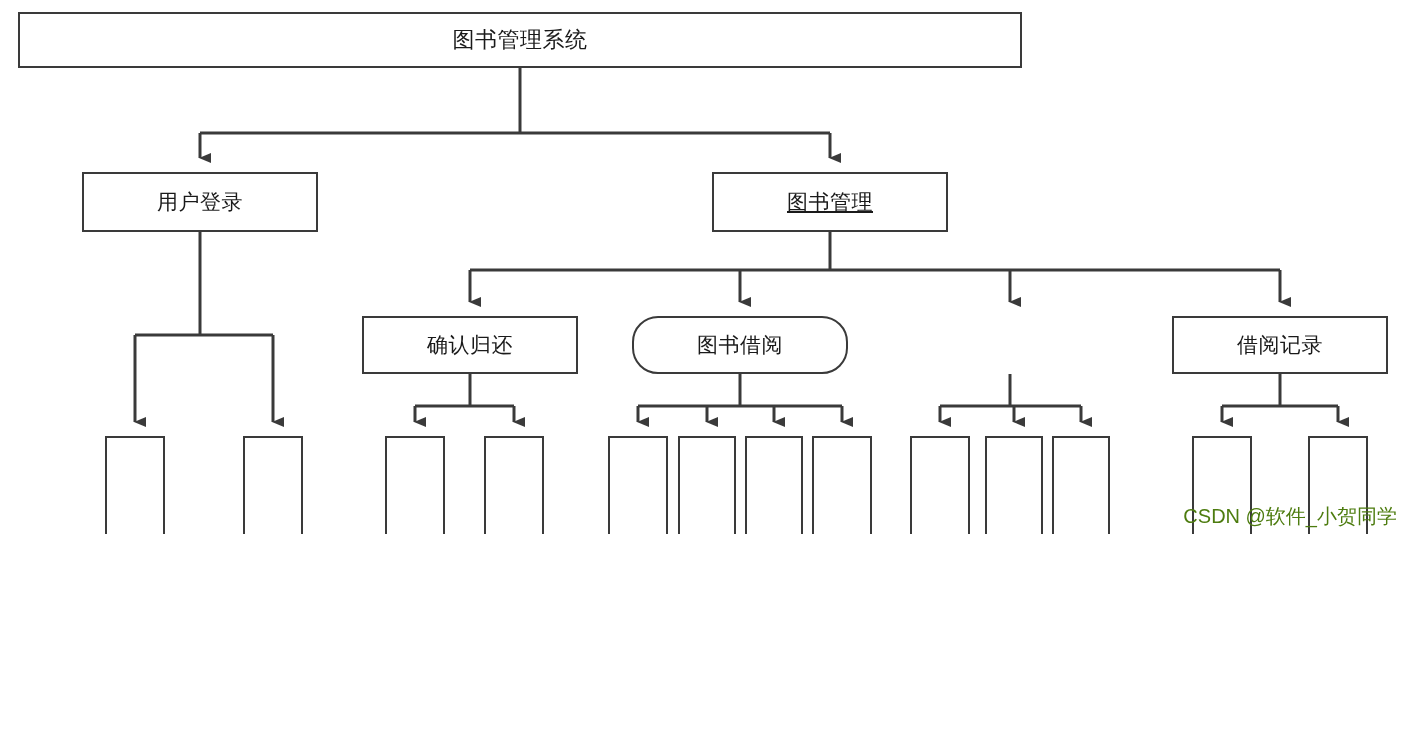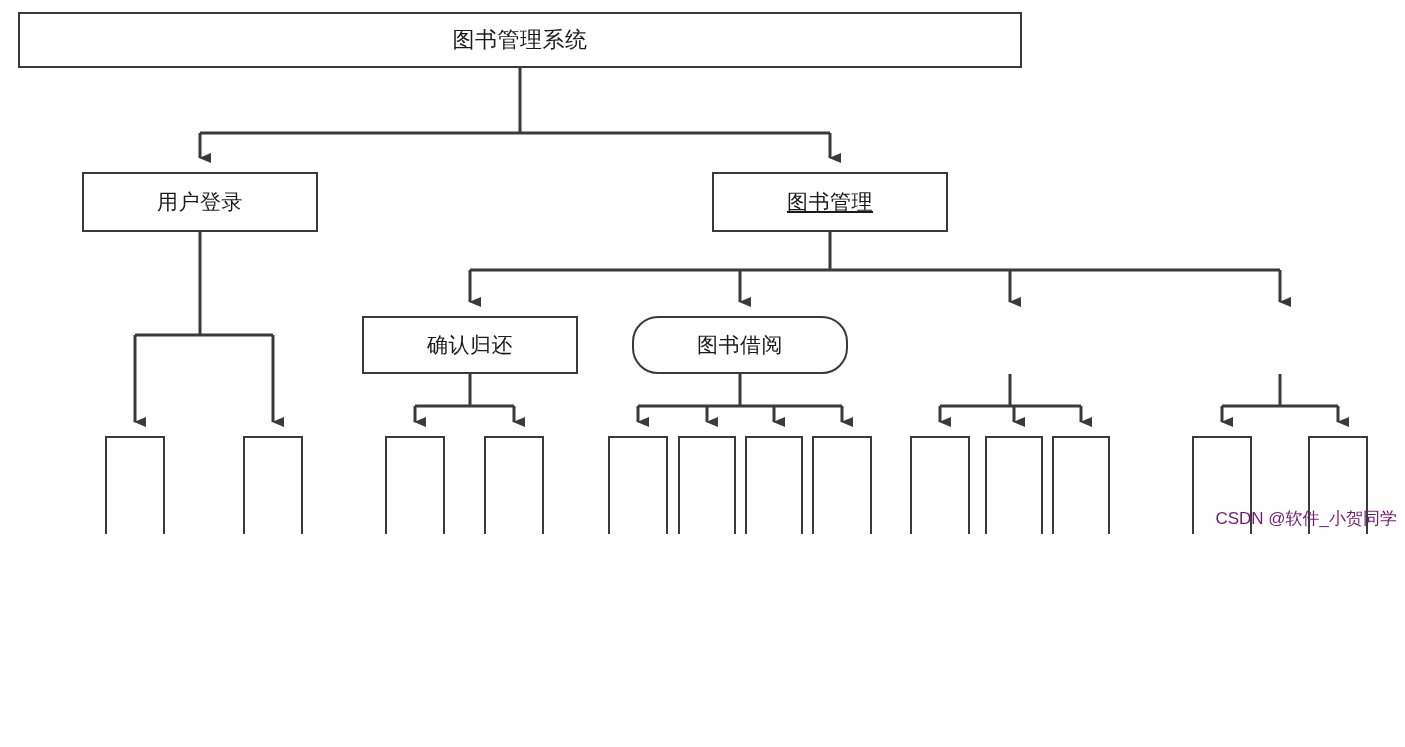--- a/index.html
+++ b/index.html
@@ -57,22 +57,22 @@
     text-orientation: upright;
     font-size: 21px;
     line-height: 1.28;
     letter-spacing: 2px;
     white-space: nowrap;
   }
   .watermark {
     position: absolute;
     right: 8px;
     bottom: 4px;
-    font-size: 17px;
-    color: #701a75;
+    font-size: 20px;
+    color: #4d7c0f;
     white-space: nowrap;
     user-select: none;
     margin-left: 48px;
   }
 </style>
 </head>
 <body>
 
 <div id="canvas">
 
@@ -138,20 +138,23 @@
   <div class="node horiz" style="left:712px; top:172px; width:236px; height:60px;text-decoration:underline;">
     <span class="lbl">图书管理</span>
   </div>
 
   <div class="node horiz" style="left:362px; top:316px; width:216px; height:58px;">
     <span class="lbl">确认归还</span>
   </div>
   <div class="node horiz" style="left:632px; top:316px; width:216px; height:58px;border-radius:26px;">
     <span class="lbl">图书借阅</span>
   </div>
+  <div class="node horiz" style="left:1172px; top:316px; width:216px; height:58px;">
+    <span class="lbl">借阅记录</span>
+  </div>
 
   <div class="node vert" style="left:105px; top:436px; width:60px; height:298px;">
     <span class="lbl">用户登录</span>
   </div>
   <div class="node vert" style="left:243px; top:436px; width:60px; height:298px;">
     <span class="lbl">注销登录</span>
   </div>
 
   <div class="node vert" style="left:385px; top:436px; width:60px; height:298px;">
     <span class="lbl">查询图书</span>

